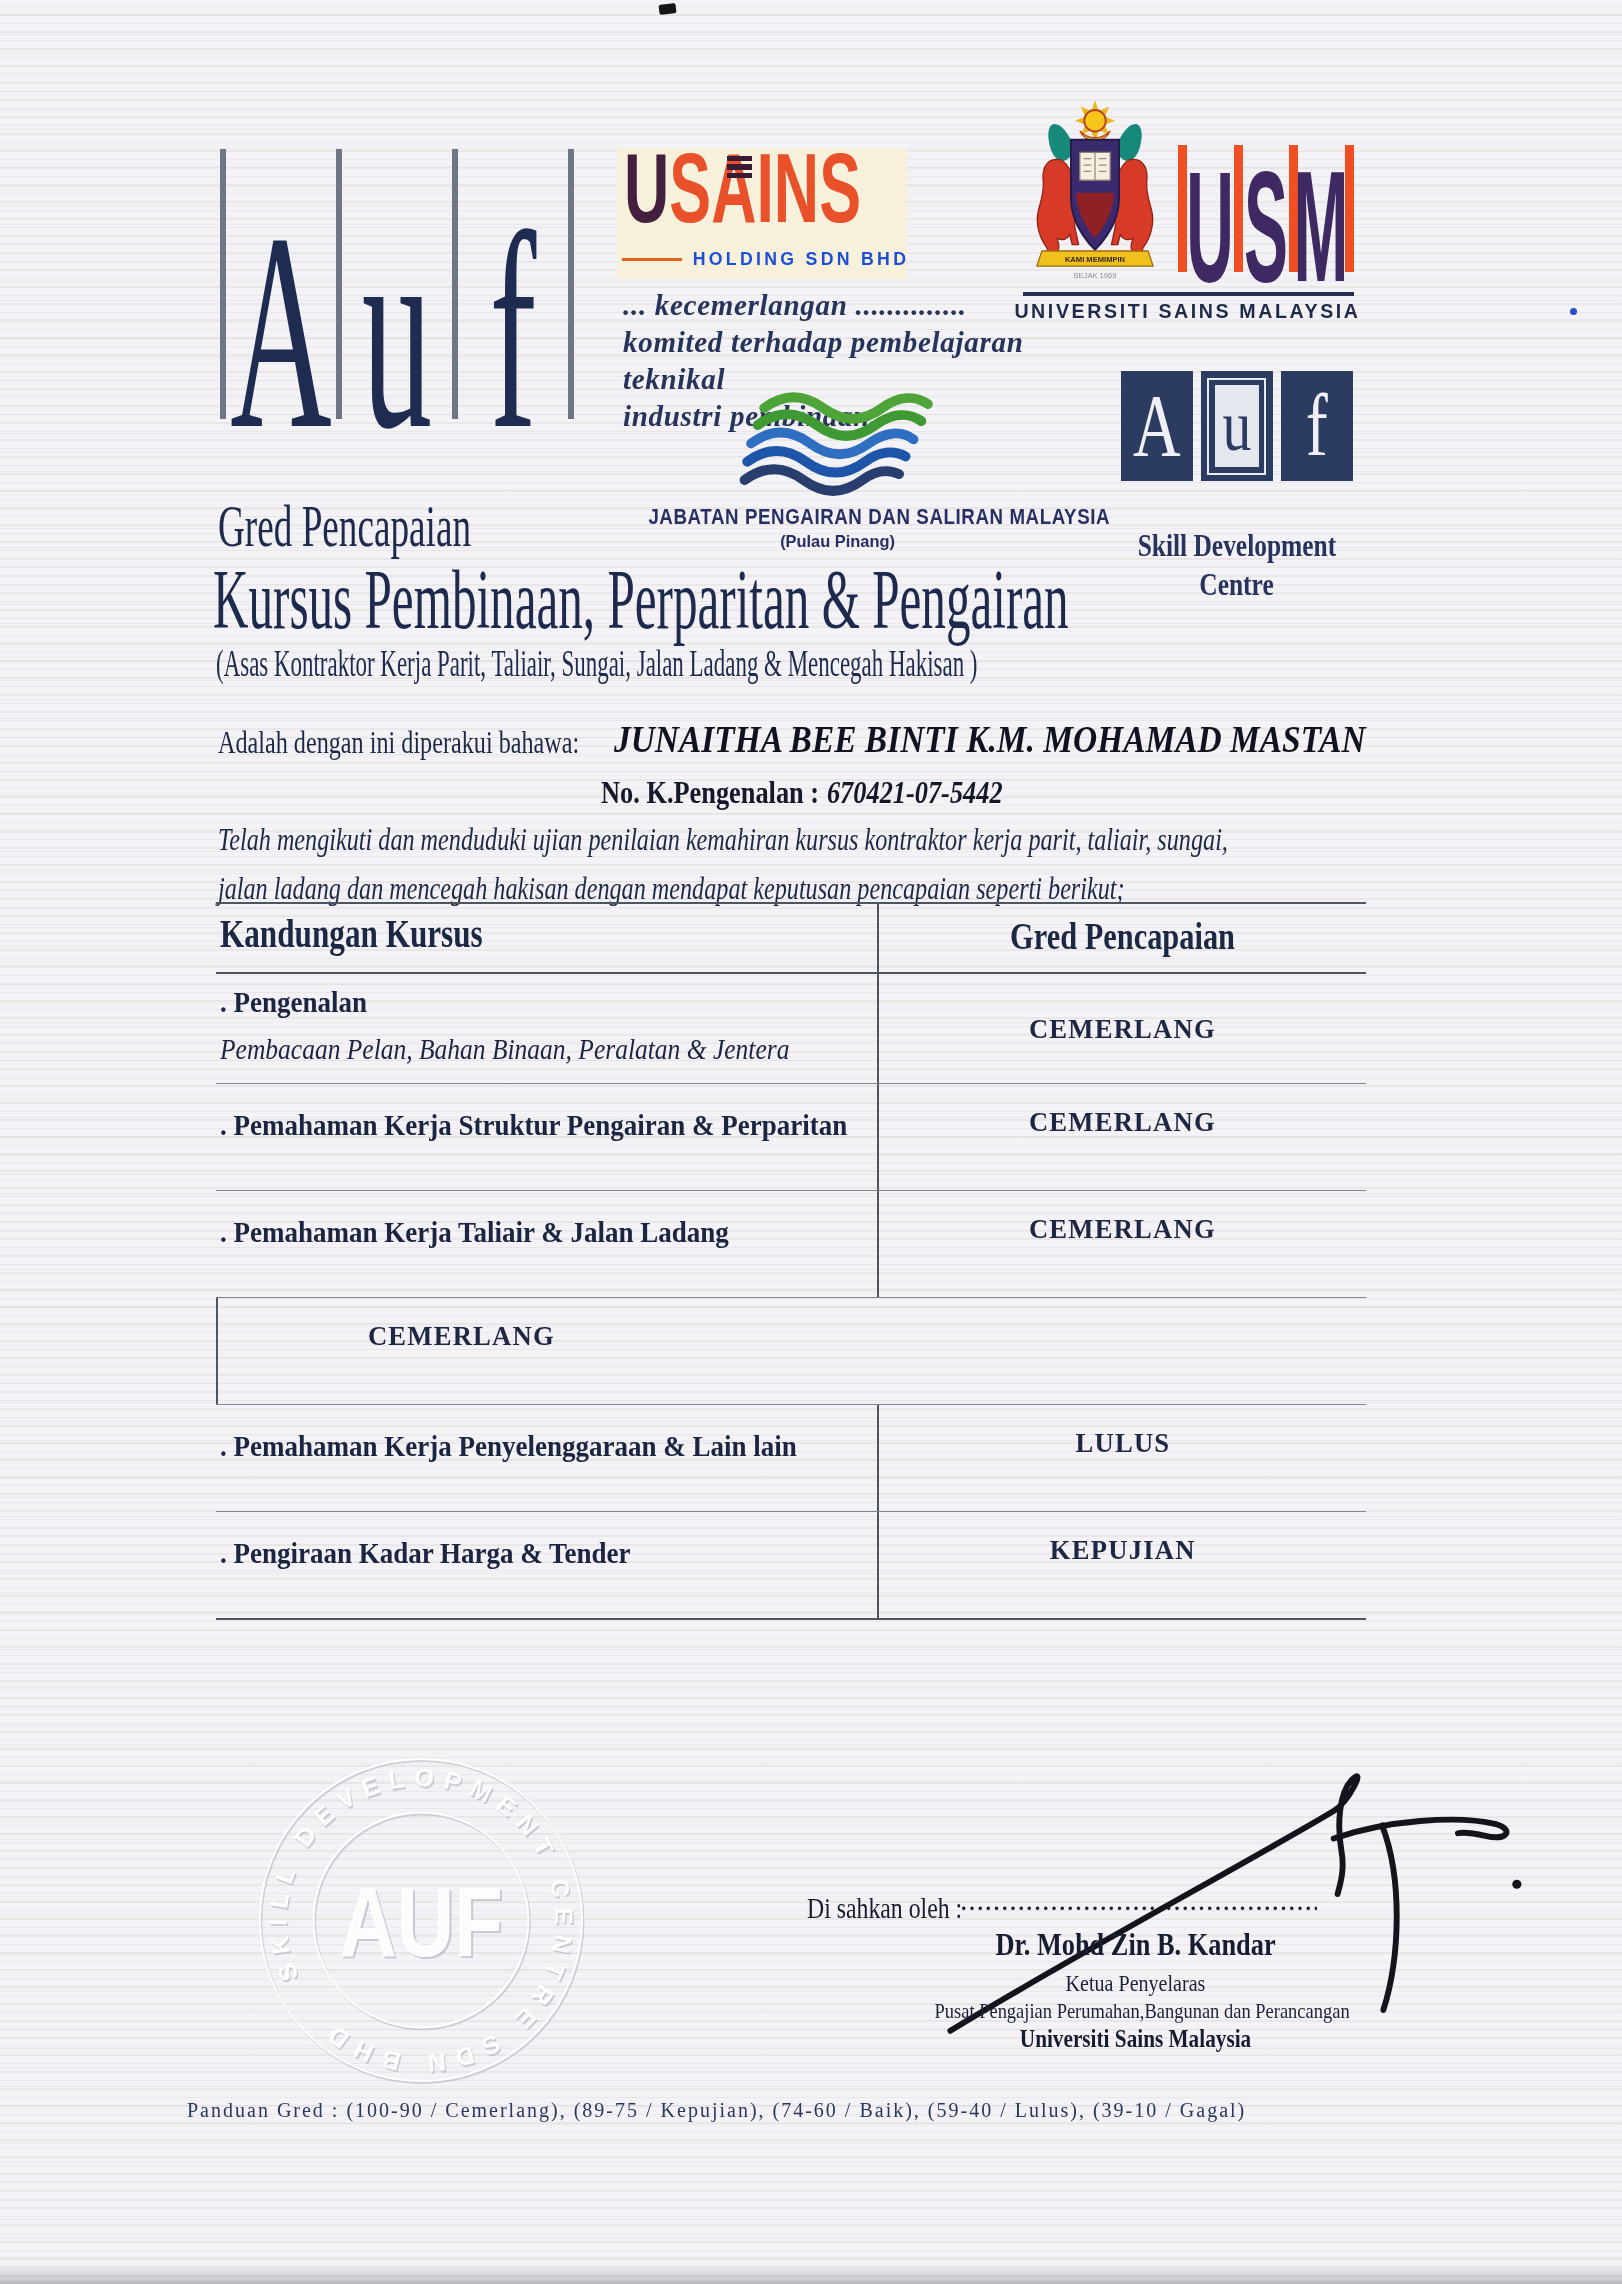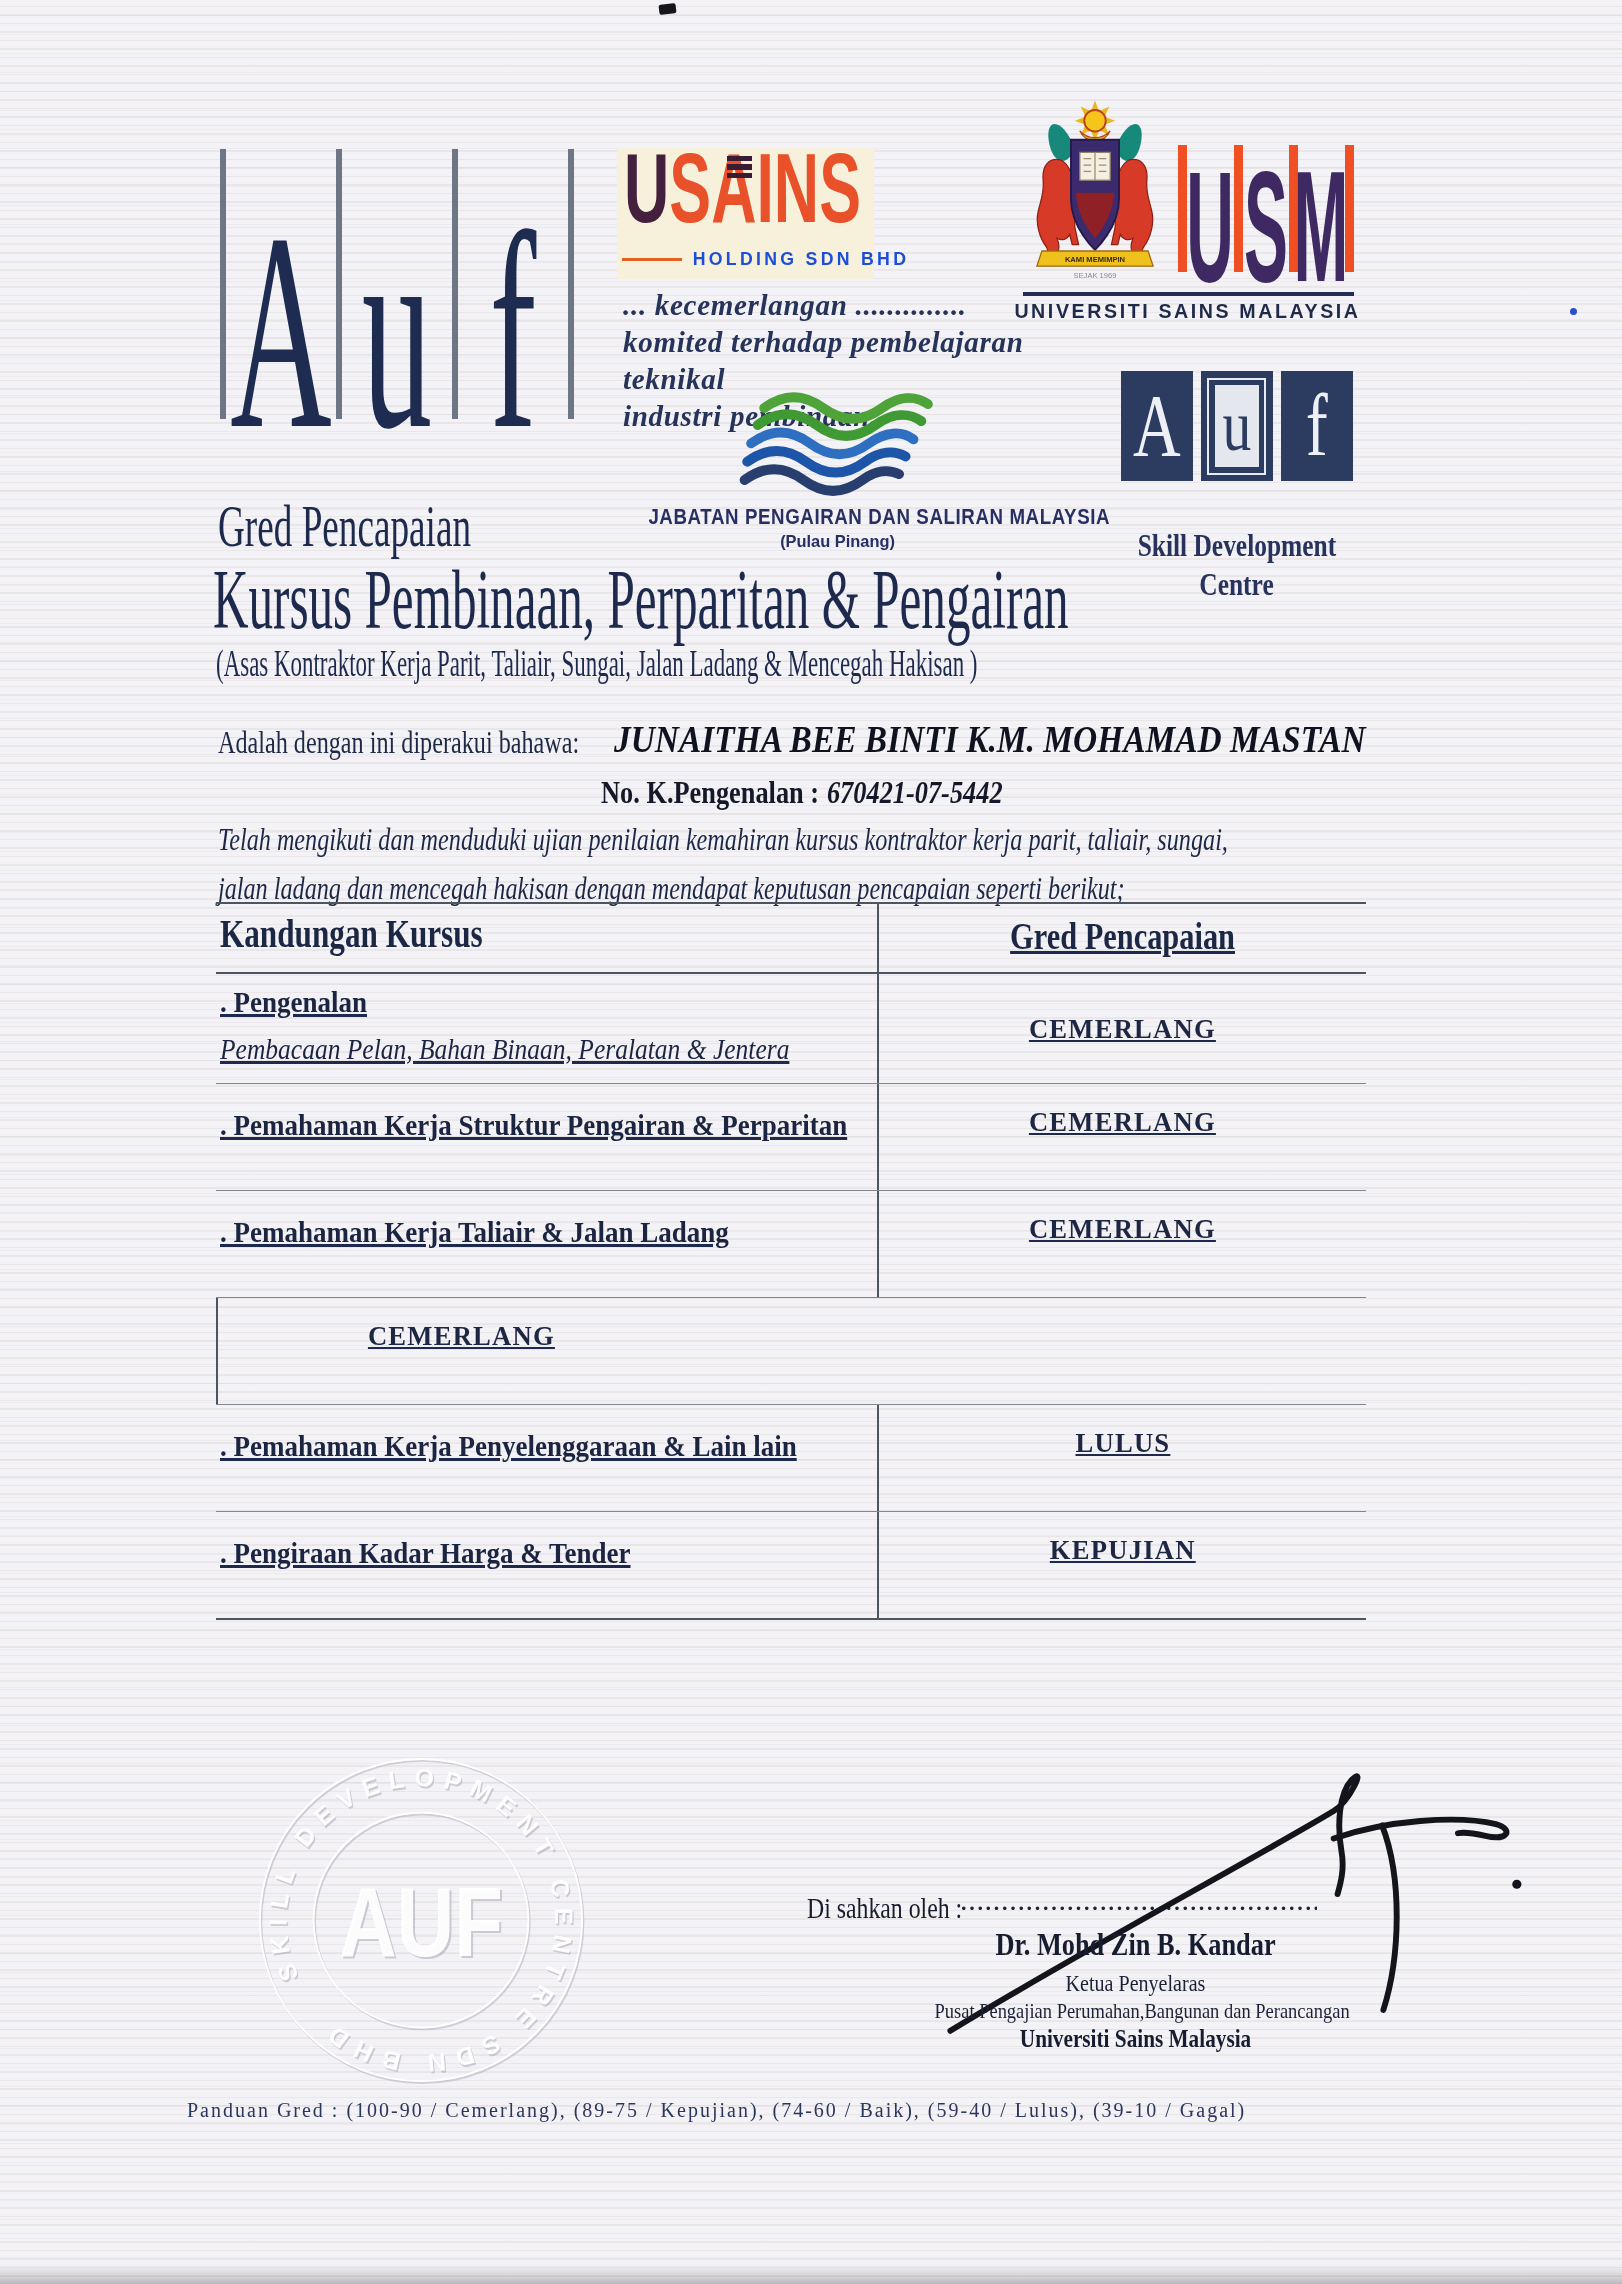--- a/index.html
+++ b/index.html
@@ -17,21 +17,21 @@
   .top-dash{left:659px;top:3.9px;width:17px;height:9.8px;background:#15151a;border-radius:2px;transform:rotate(-7deg);}
   .blue-dot{left:1570px;top:308px;width:7.2px;height:7.2px;border-radius:50%;background:#2b4ecb;}
 
   
   .auf-big{left:220px;top:149px;width:354px;height:271px;}
   .auf-big .vbar{position:absolute;top:0;width:5.9px;height:270px;background:#6e7585;}
   .auf-big .L{position:absolute;bottom:-52px;font-size:281px;line-height:1;color:#1d2c50;
     transform:translateX(-50%) scaleX(.5);transform-origin:bottom center;white-space:nowrap;}
 
   
-  .usains{left:617px;top:148px;width:257px;height:131px;background:#f7f0da;}
+  .usains{left:617px;top:148px;width:257px;height:131px;background:#f7f0da;padding-left:33px;}
   .usains .letters{position:absolute;left:6.5px;top:-9.2px;font-family:"Liberation Sans",sans-serif;
     font-weight:bold;font-size:98px;line-height:98px;transform:scaleX(.64);transform-origin:left top;white-space:nowrap;}
   .usains .u1{color:#45203e;}
   .usains .u2{color:#e8512a;}
   .us-stripes{position:absolute;left:110px;top:7.9px;}
   .us-stripes i{display:block;width:25px;height:5.2px;background:#3a1b36;margin-bottom:3.3px;}
   .us-bottom{position:absolute;left:5.2px;right:3.9px;bottom:9.2px;display:flex;align-items:center;}
   .us-rule{display:inline-block;width:60px;height:2.6px;background:#e2621f;margin-right:10.5px;flex:0 0 auto;}
   .us-holding{font-family:"Liberation Sans",sans-serif;font-weight:bold;font-size:17.7px;letter-spacing:3.3px;color:#1d4ed8;white-space:nowrap;}
 
@@ -76,21 +76,21 @@
   .r-name{left:614px;top:717px;font-size:38px;font-weight:bold;font-style:italic;transform:scaleX(.88);transform-origin:left top;white-space:nowrap;color:#10131f;}
   .ic-line{left:601px;top:775px;font-size:31px;font-weight:bold;transform:scaleX(.85);transform-origin:left top;white-space:nowrap;color:#141829;}
   .ic-line .num{font-style:italic;margin-left:9.2px;}
 
   
   .stmt{font-size:31px;font-style:italic;transform:scaleX(.78);transform-origin:left top;white-space:nowrap;color:#1c2845;}
   .stmt1{left:218px;top:822px;} .stmt2{left:218px;top:871px;}
 
   
   .gtable{left:216px;top:902px;width:1150px;border-top:2.6px solid #4d5560;border-bottom:2.6px solid #4d5560;}
-  .gt-row{display:flex;width:100%;text-decoration:underline;}
+  .gt-row{display:flex;width:100%;}
   .gt-row .cL{width:661px;box-sizing:border-box;padding-left:3.9px;}
   .gt-row .cR{width:489px;box-sizing:border-box;border-left:2px solid #4d5560;display:flex;align-items:center;justify-content:center;}
   .gt-head{height:68px;border-bottom:2px solid #4d5560;}
   .gt-head .hT{display:inline-block;margin-top:6.5px;font-size:39px;font-weight:bold;transform:scaleX(.8);transform-origin:left top;white-space:nowrap;color:#1c2744;}
   .gt-head .cR{padding-bottom:3.9px;}
   .gt-head .hG{font-size:38px;font-weight:bold;transform:scaleX(.8);white-space:nowrap;color:#1c2744;}
   .gt-r{border-bottom:1.3px solid #80858f;}
   .gt-r:last-child{border-bottom:none;}
   .gt-r1{height:109px;}
   .gt-rn{height:106px;}

